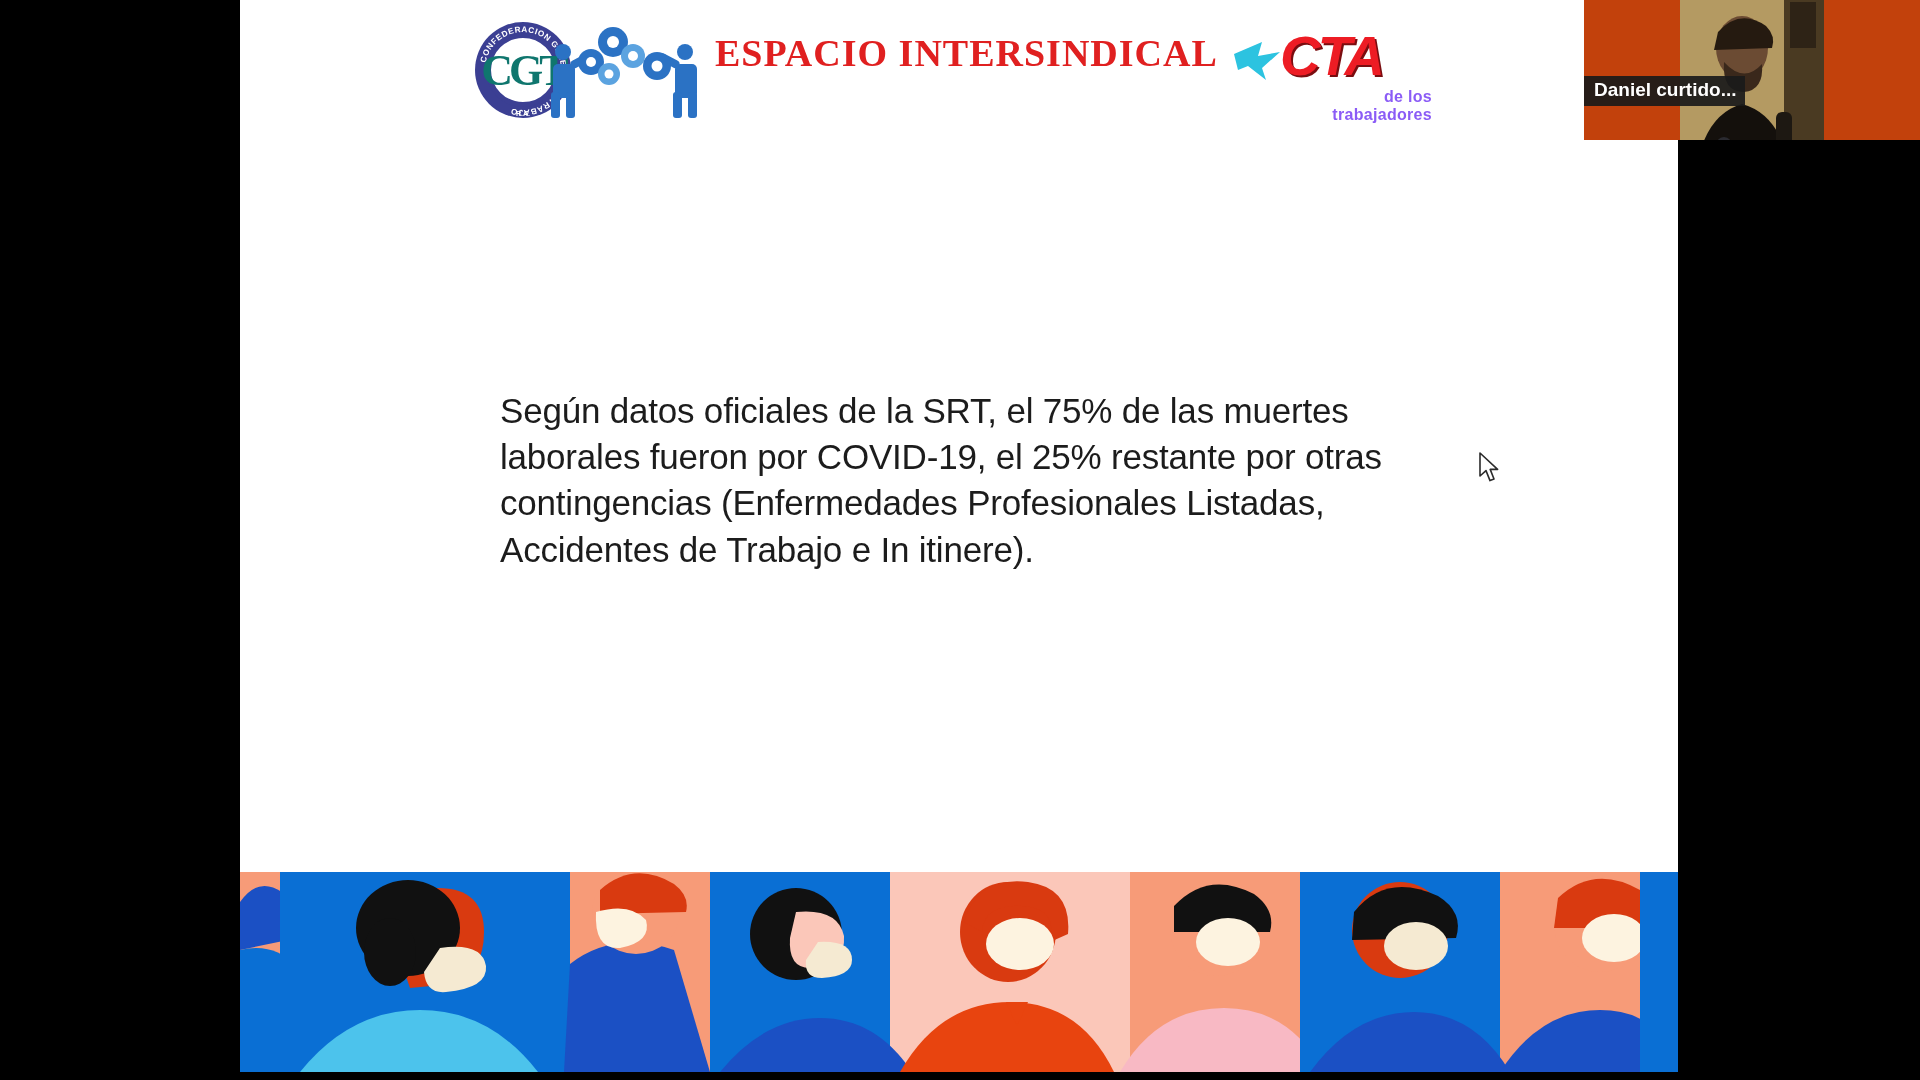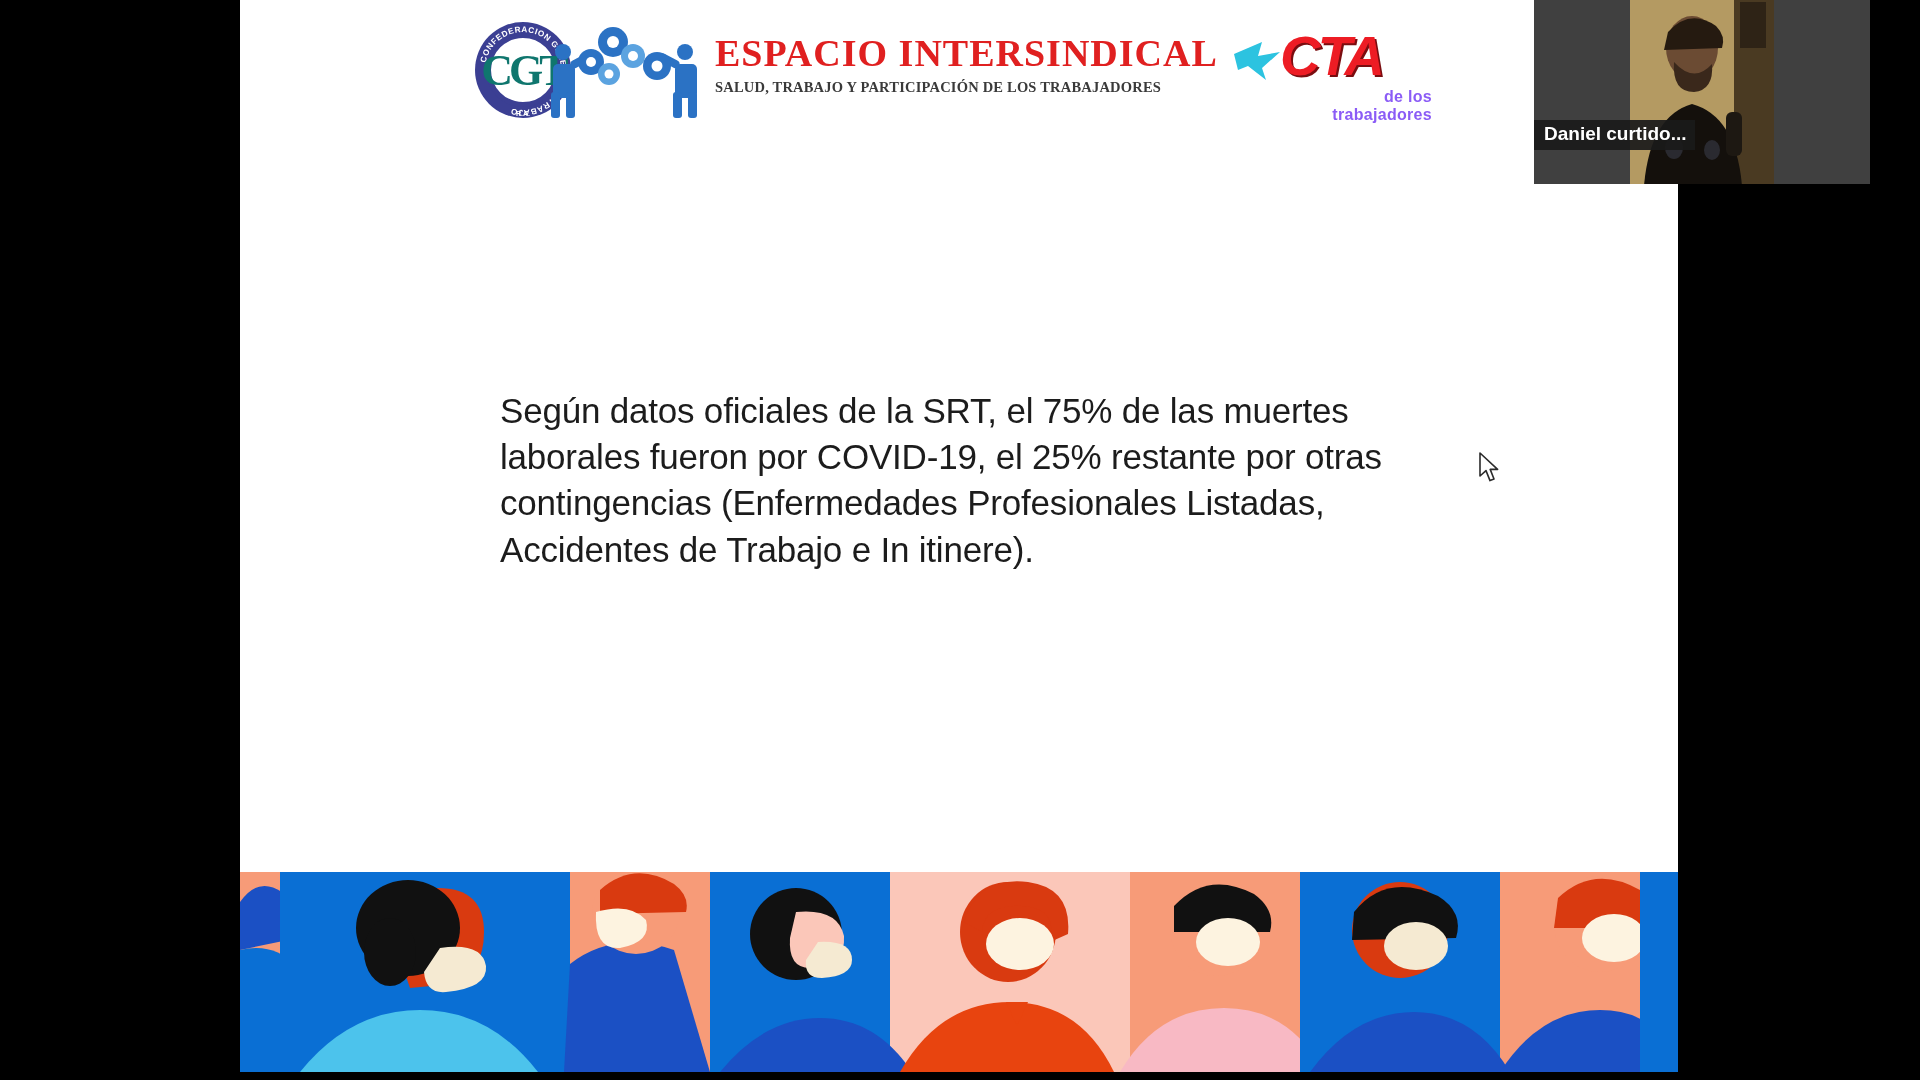--- a/index.html
+++ b/index.html
@@ -175,23 +175,23 @@
     font-weight: bold;
     color: rgba(190,190,190,0.72);
     letter-spacing: -2px;
     line-height: 1;
     pointer-events: none;
   }
 
   
   #webcam-tile {
     position: absolute;
-    left: 1534px; top: 0px;
-    width: 336px; height: 184px;
-    background: #404040;
+    left: 1584px; top: 0px;
+    width: 336px; height: 140px;
+    background: #c2410c;
     overflow: hidden;
   }
   #webcam-video {
     position: absolute;
     left: 96px; top: 0;
     width: 144px; height: 186px;
     overflow: hidden;
     background: #2a2115;
   }
   #webcam-name {
@@ -263,21 +263,20 @@
             <circle cx="74" cy="52" r="11"></circle>
               <circle cx="74" cy="52" r="4.5" fill="#ffffff"></circle>
           </g>
           <g fill="#2b72c4">
             <circle cx="122" cy="44" r="14"></circle>
               <circle cx="122" cy="44" r="5.5" fill="#ffffff"></circle>
           </g>
         </svg>
         <div class="ei-text-wrap">
           <div class="ei-title">ESPACIO INTERSINDICAL</div>
-          <div class="ei-sub">SALUD, TRABAJO Y PARTICIPACIÓN DE LOS TRABAJADORES</div>
         </div>
       </div>
 
       <div class="cta-logo">
         <svg class="cta-bird" viewBox="0 0 62 52">
           <path d="M2 20 L30 8 L26 22 L48 18 L30 34 L34 46 L16 32 L6 36 Z" fill="#2cc3e0"></path>
         </svg>
         <div class="cta-word">CTA</div>
         <div class="cta-sub">de los trabajadores</div>
       </div>

